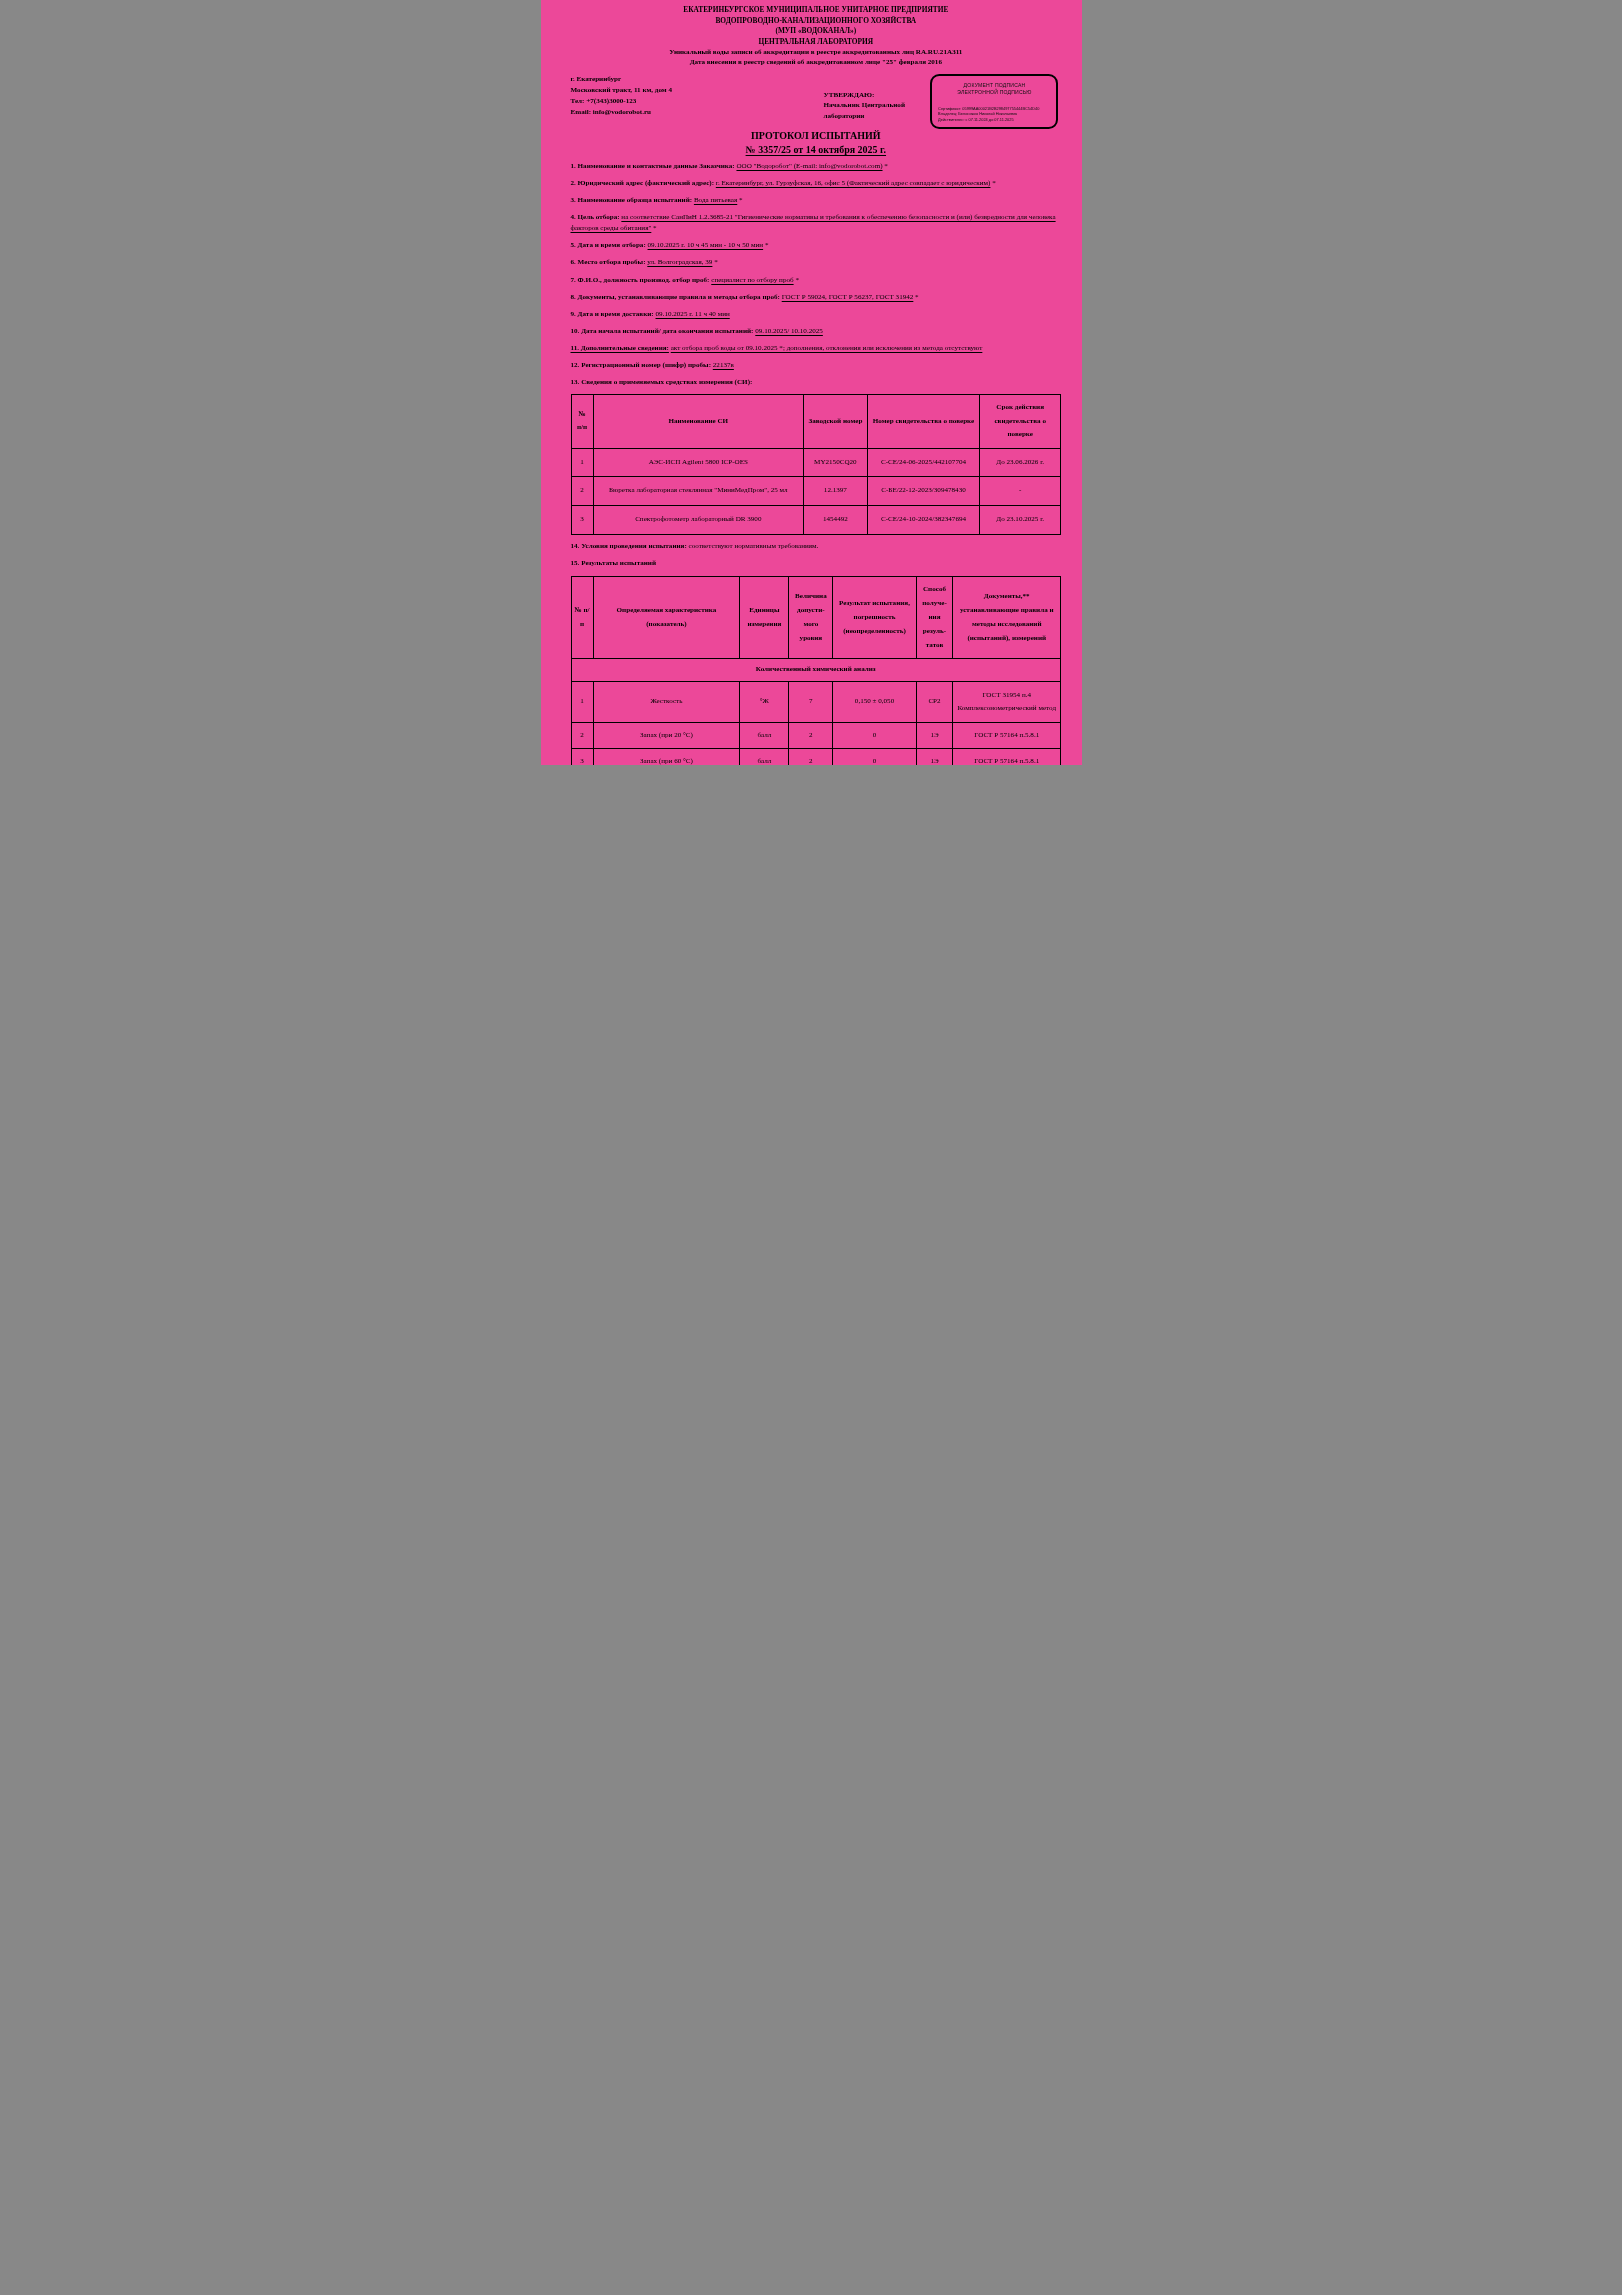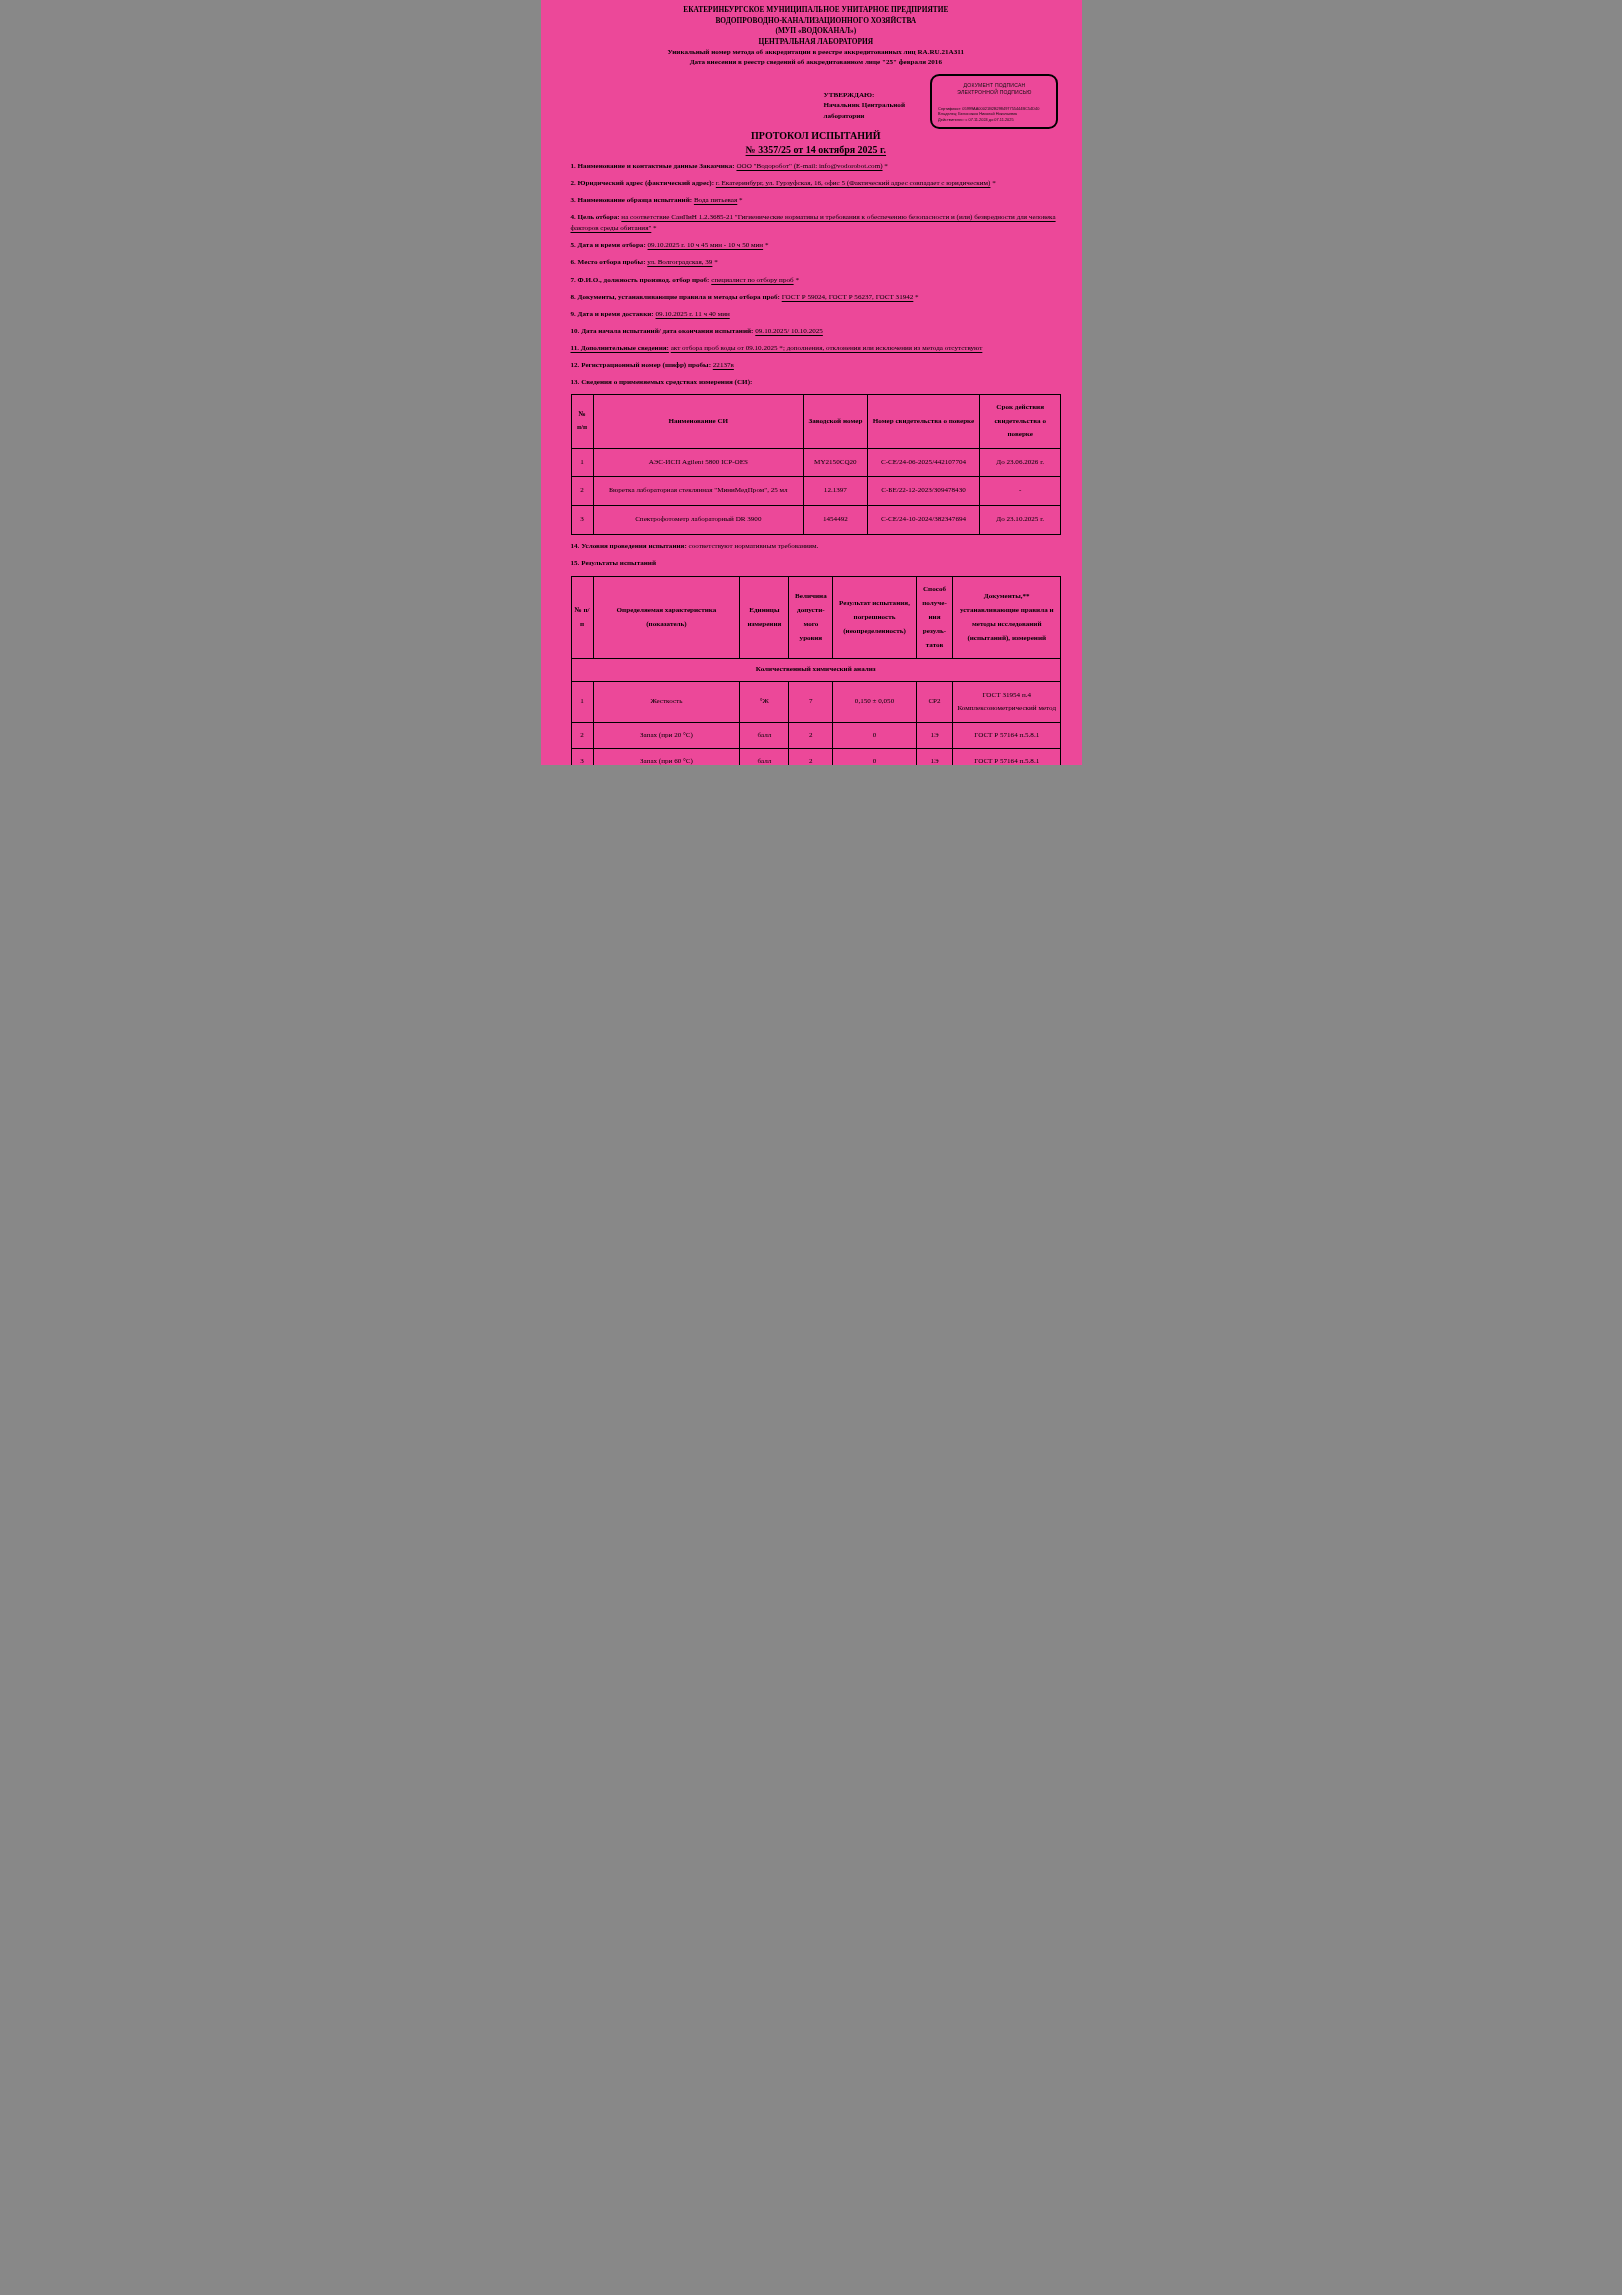--- a/index.html
+++ b/index.html
@@ -58,25 +58,31 @@
 </head>
 <body>
 
 <div class="page">
 
   <div class="center">
     <div class="org-line">ЕКАТЕРИНБУРГСКОЕ МУНИЦИПАЛЬНОЕ УНИТАРНОЕ ПРЕДПРИЯТИЕ</div>
     <div class="org-line">ВОДОПРОВОДНО-КАНАЛИЗАЦИОННОГО ХОЗЯЙСТВА</div>
     <div class="org-line">(МУП «ВОДОКАНАЛ»)</div>
     <div class="org-line">ЦЕНТРАЛЬНАЯ ЛАБОРАТОРИЯ</div>
-    <div class="acc-line">Уникальный номер метода об аккредитации в реестре аккредитованных лиц RA.RU.21АЗ11</div>
+    <div class="acc-line">Уникальный воды записи об аккредитации в реестре аккредитованных лиц RA.RU.21АЗ11</div>
     <div class="acc-line">Дата внесения в реестр сведений об аккредитованном лице  "25" февраля 2016</div>
   </div>
 
   <div class="info-row">
+    <div class="contacts">
+      <div>г. Екатеринбург</div>
+      <div>Московский тракт, 11 км, дом 4</div>
+      <div>Тел: +7(343)3000-123</div>
+      <div>Email: info@vodorobot.ru</div>
+    </div>
     <div class="approval">
       <div>УТВЕРЖДАЮ:</div>
       <div>Начальник Центральной</div>
       <div>лаборатории</div>
     </div>
     <div class="stamp">
       <div class="stamp-title">
         <div>ДОКУМЕНТ ПОДПИСАН</div>
         <div>ЭЛЕКТРОННОЙ ПОДПИСЬЮ</div>
       </div>

